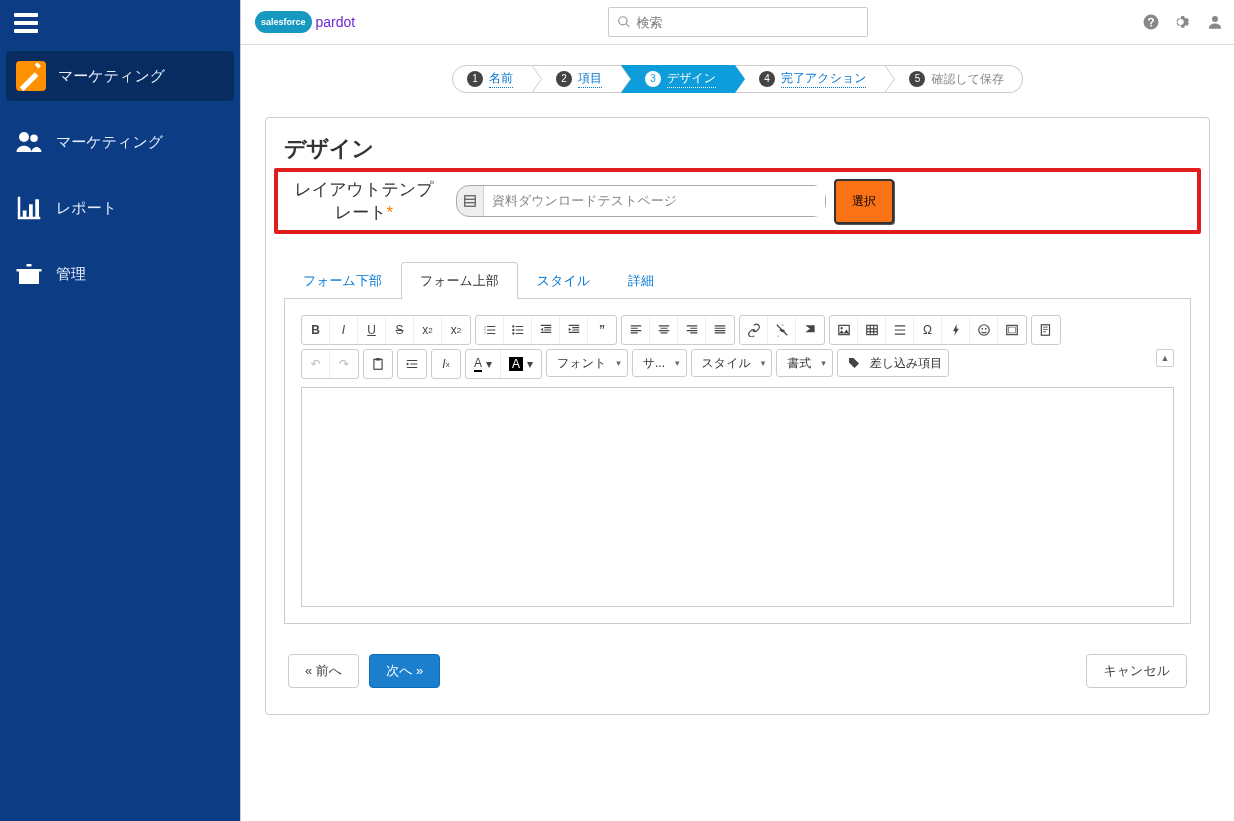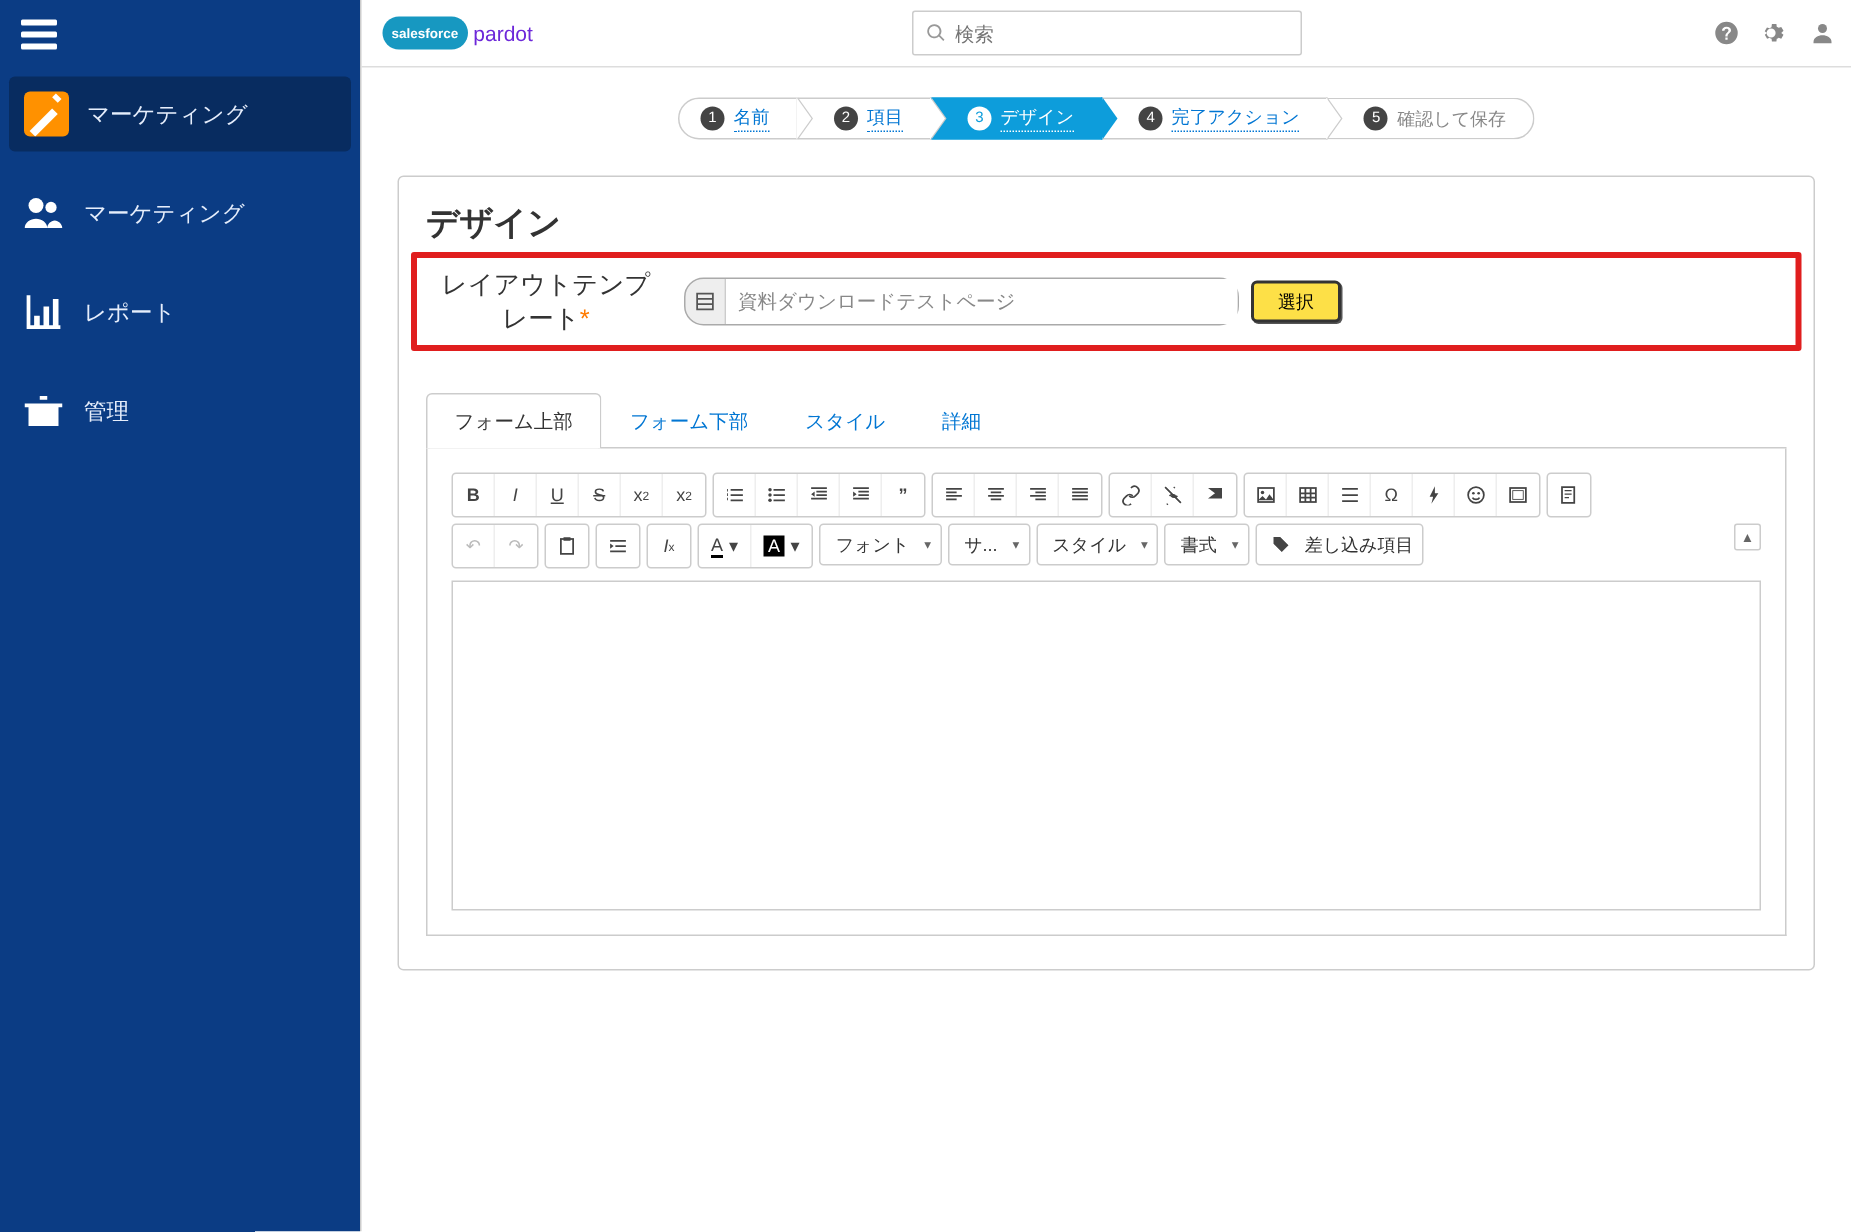--- a/index.html
+++ b/index.html
@@ -51,21 +51,21 @@
 .panel { border: 1px solid #ccc; border-radius: 4px; padding: 16px 18px 22px; background: #fff; }
 .panel h2 { font-size: 22px; font-weight: bold; margin-bottom: 14px; color: #333; }
 
 .form-row { display: flex; align-items: center; margin-bottom: 14px; }
 .form-row .label { width: 170px; text-align: center; padding-right: 14px; font-size: 17px; }
 .form-row .label .req { color: #ff7b00; }
 .form-row .field { display: flex; align-items: center; }
 .template-box { display: flex; align-items: center; border: 1px solid #aaa; border-radius: 13px; background: #eee; height: 32px; width: 370px; }
 .template-icon { width: 26px; display: flex; justify-content: center; color: #555; }
 .template-text { flex: 1; background: #fff; height: 100%; display: flex; align-items: center; padding: 0 8px; color: #888; border-left: 1px solid #ccc; }
-.select-btn { margin-left: 8px; height: 28px; padding: 0 16px; border: 2px solid #333; border-radius: 4px; background: #fde047; font-size: 12px; cursor: pointer; box-shadow: 1px 1px 0 #555; }
+.select-btn { margin-left: 8px; height: 45px; padding: 0 16px; border: 2px solid #333; border-radius: 4px; background: #f97316; font-size: 12px; cursor: pointer; box-shadow: 1px 1px 0 #555; }
 .highlight-box { border: 4px solid #e01e1e; padding: 6px 8px; margin: -10px -10px 10px -10px; border-radius: 2px; }
 .text-input { border: 1px solid #ccc; height: 34px; width: 405px; border-radius: 3px; padding: 0 8px; }
 
 .tabs { display: flex; border-bottom: 1px solid #ccc; margin-top: 28px; }
 .tab { padding: 9px 18px; font-size: 13px; cursor: pointer; border: 1px solid transparent; border-bottom: none; border-radius: 4px 4px 0 0; margin-bottom: -1px; }
 .tab.active { border-color: #ccc; background: #fff; color: #333; }
 .tab:not(.active) { color: #0176d3; }
 
 .editor-wrap { border: 1px solid #ccc; border-top: none; padding: 16px; }
 .toolbar { display: flex; flex-wrap: wrap; gap: 4px; }
@@ -208,22 +208,22 @@
                 </span>
                 <span class="template-text">資料ダウンロードテストページ</span>
               </div>
               <button class="select-btn">選択</button>
             </div>
           </div>
         </div>
 
 
         <div class="tabs">
+          <div class="tab">フォーム下部</div>
           <div class="tab active">フォーム上部</div>
-          <div class="tab">フォーム下部</div>
           <div class="tab">スタイル</div>
           <div class="tab">詳細</div>
         </div>
 
         <div class="editor-wrap">
           <div class="toolbar">
 
             <div class="tb-group">
               <div class="tb-btn">
                   <b>B</b>
@@ -418,16 +418,21 @@
                   <path d="M2 2h9l11 11-9 9L2 11zM7 7a2 2 0 100-0" fill="#444"></path>
                 </svg>
               <span>差し込み項目</span>
             </div>
             <div class="tb-collapse">▲</div>
           </div>
 
           <div class="editor-area"></div>
         </div>
 
+        <div class="footer">
+          <button class="btn btn-default">« 前へ</button>
+          <button class="btn btn-primary">次へ »</button>
+          <button class="btn btn-default btn-cancel">キャンセル</button>
+        </div>
       </div>
     </div>
   </div>
 </div>
 
 </body></html>

